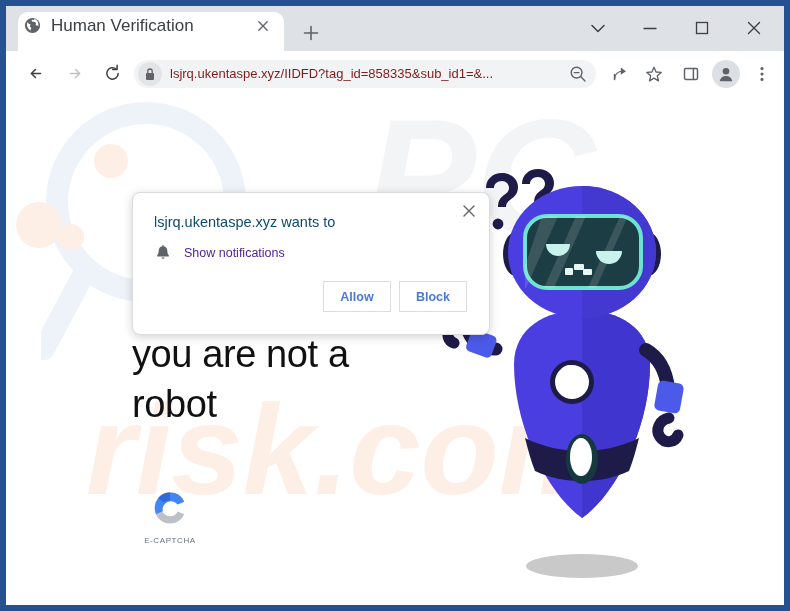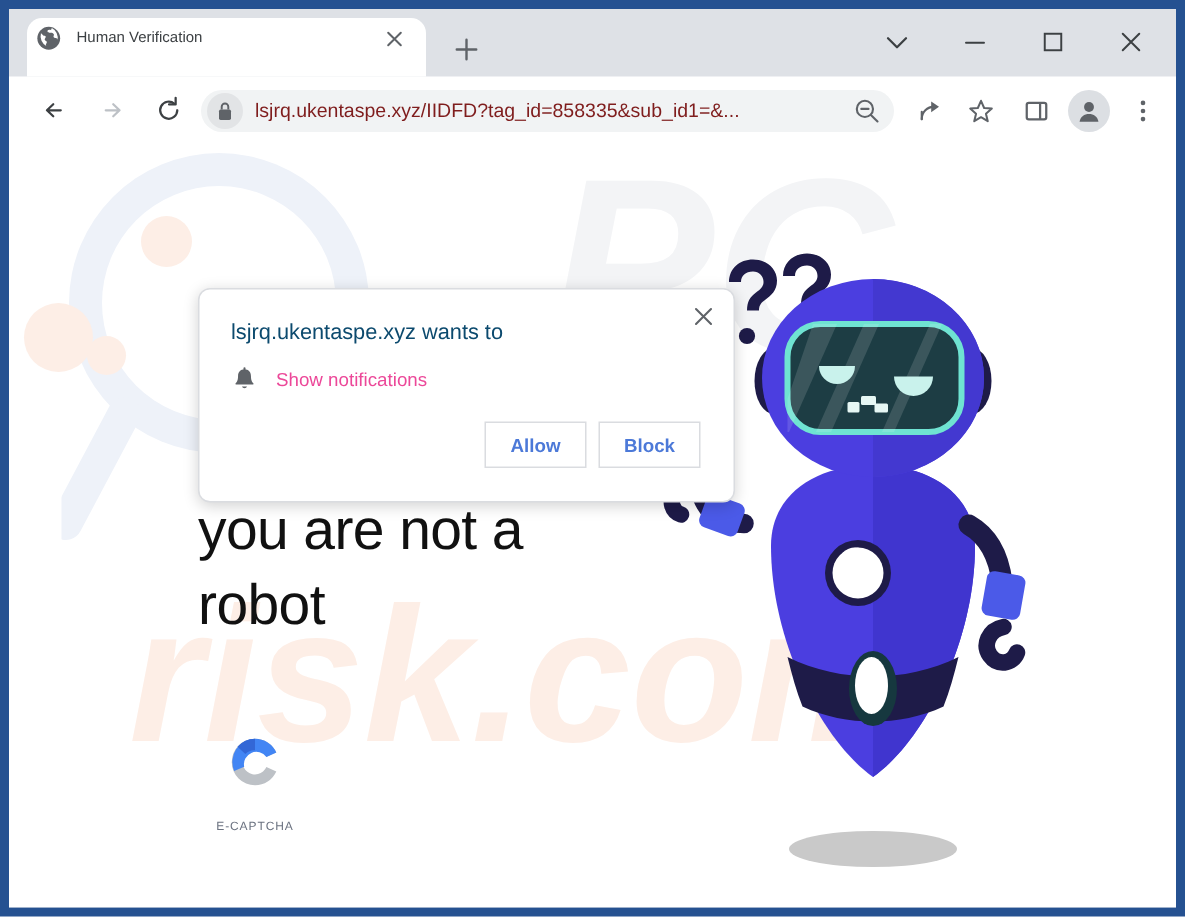--- a/index.html
+++ b/index.html
@@ -47,21 +47,21 @@
   }
   #tab-favicon {
     position: absolute;
     left: 18px; top: 11px;
     width: 17px; height: 17px;
   }
   #tab-title {
     position: absolute;
     left: 45px; top: 11px;
     width: 190px;
-    font-size: 10px;
+    font-size: 17px;
     color: #3c4043;
     line-height: 17px;
     white-space: nowrap;
     overflow: hidden;
     text-overflow: ellipsis;
   }
   #tab-close {
     position: absolute;
     left: 248px; top: 11px;
     width: 18px; height: 18px;
@@ -197,21 +197,21 @@
 
   
   #captcha-logo {
     position: absolute;
     left: 128px; top: 392px;
     width: 72px;
     text-align: center;
   }
   #captcha-mark { width: 40px; height: 40px; margin: 0 auto; display: block; }
   #captcha-label {
-    margin-top: 18px;
+    margin-top: 8px;
     font-size: 8px;
     letter-spacing: 0.6px;
     color: #6b7280;
   }
 
   
   #robot-illustration {
     position: absolute;
     left: 418px; top: 58px;
     width: 340px; height: 450px;
@@ -245,21 +245,21 @@
   }
   #permission-bell-icon {
     position: absolute;
     left: 21px; top: 51px;
     width: 18px; height: 18px;
   }
   #permission-request-label {
     position: absolute;
     left: 51px; top: 52px;
     font-size: 12.5px;
-    color: #ec4899;
+    color: #4c1d95;
     line-height: 17px;
   }
   .perm-btn {
     position: absolute;
     top: 88px;
     height: 31px;
     background: #ffffff;
     border: 1px solid #dadce0;
     border-radius: 0;
     color: #4c79d8;

